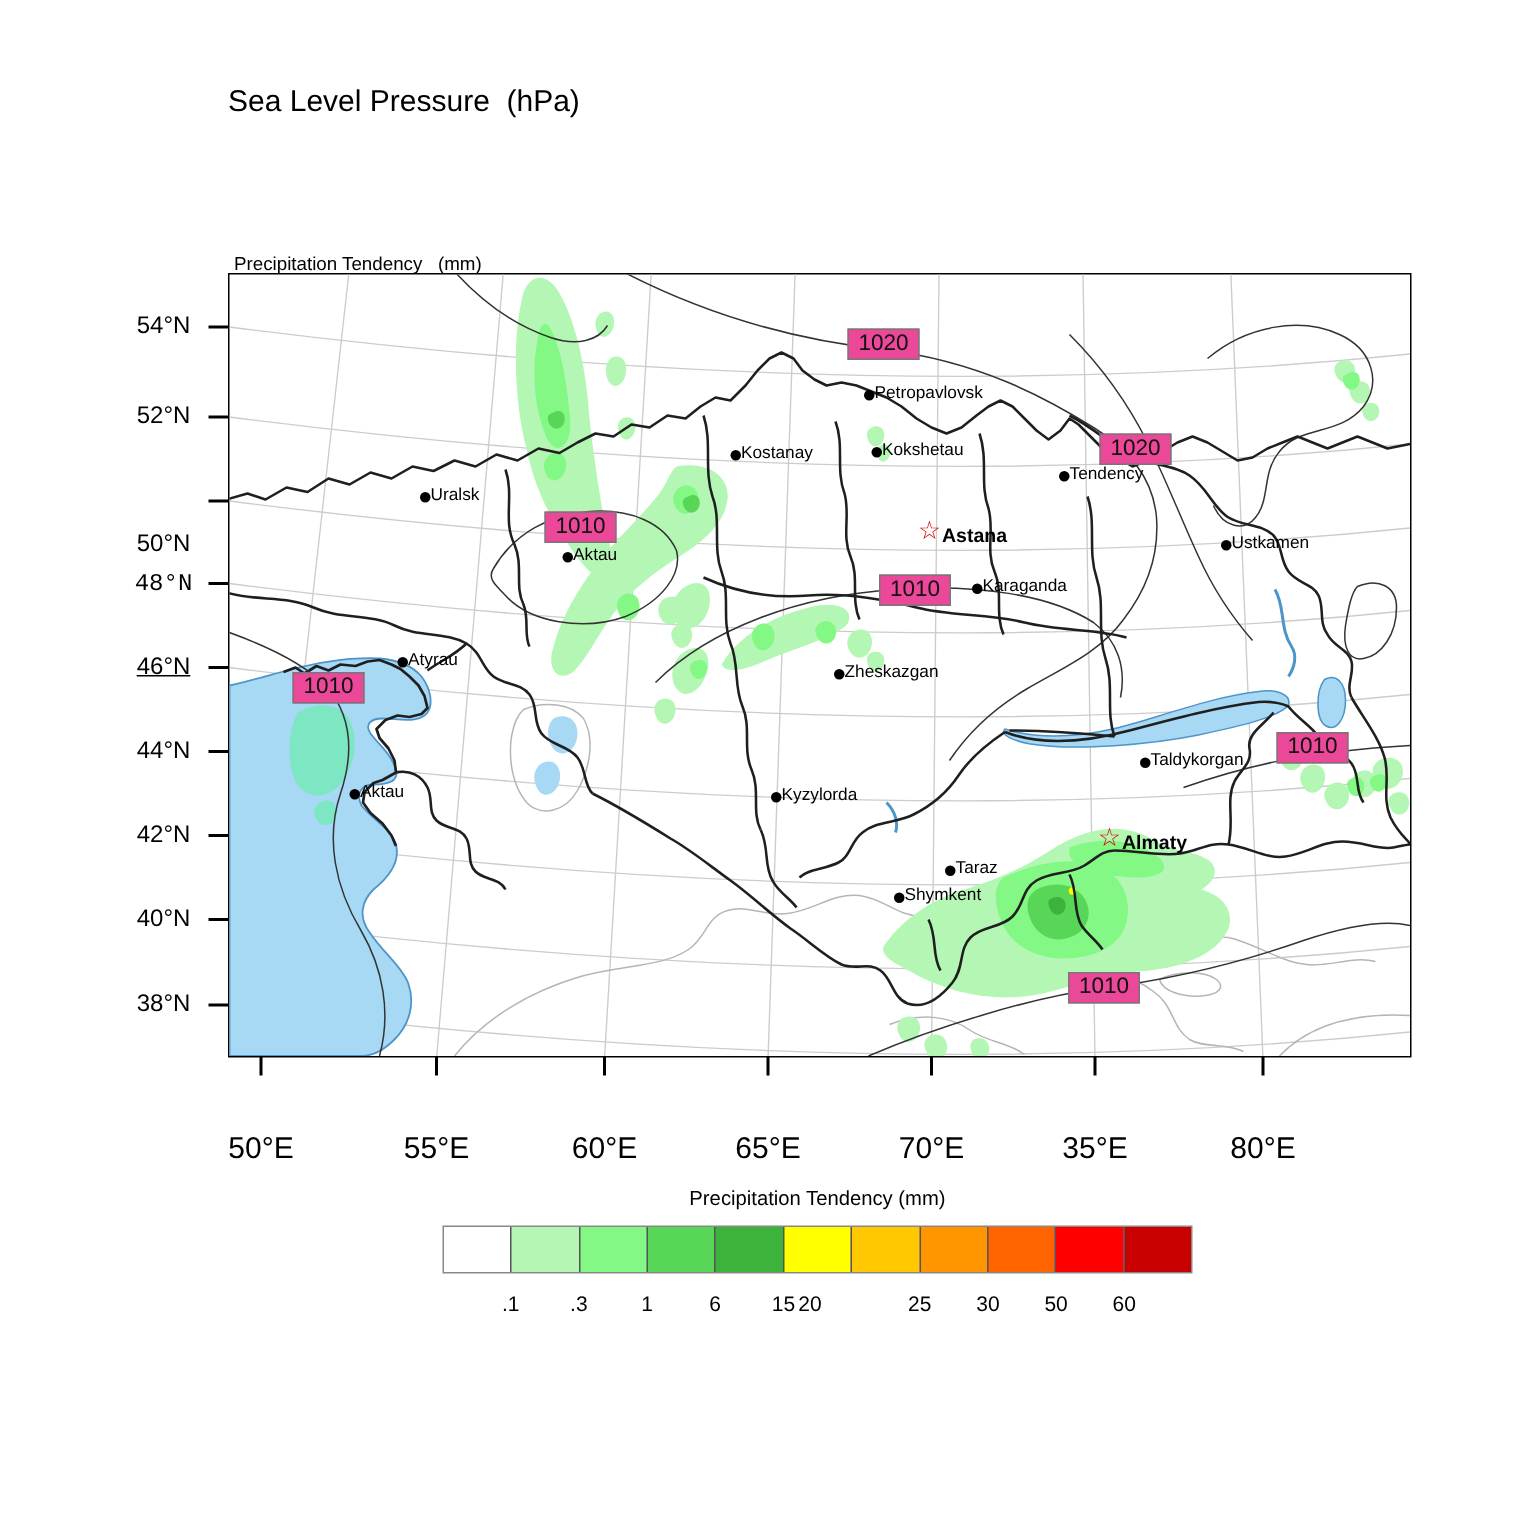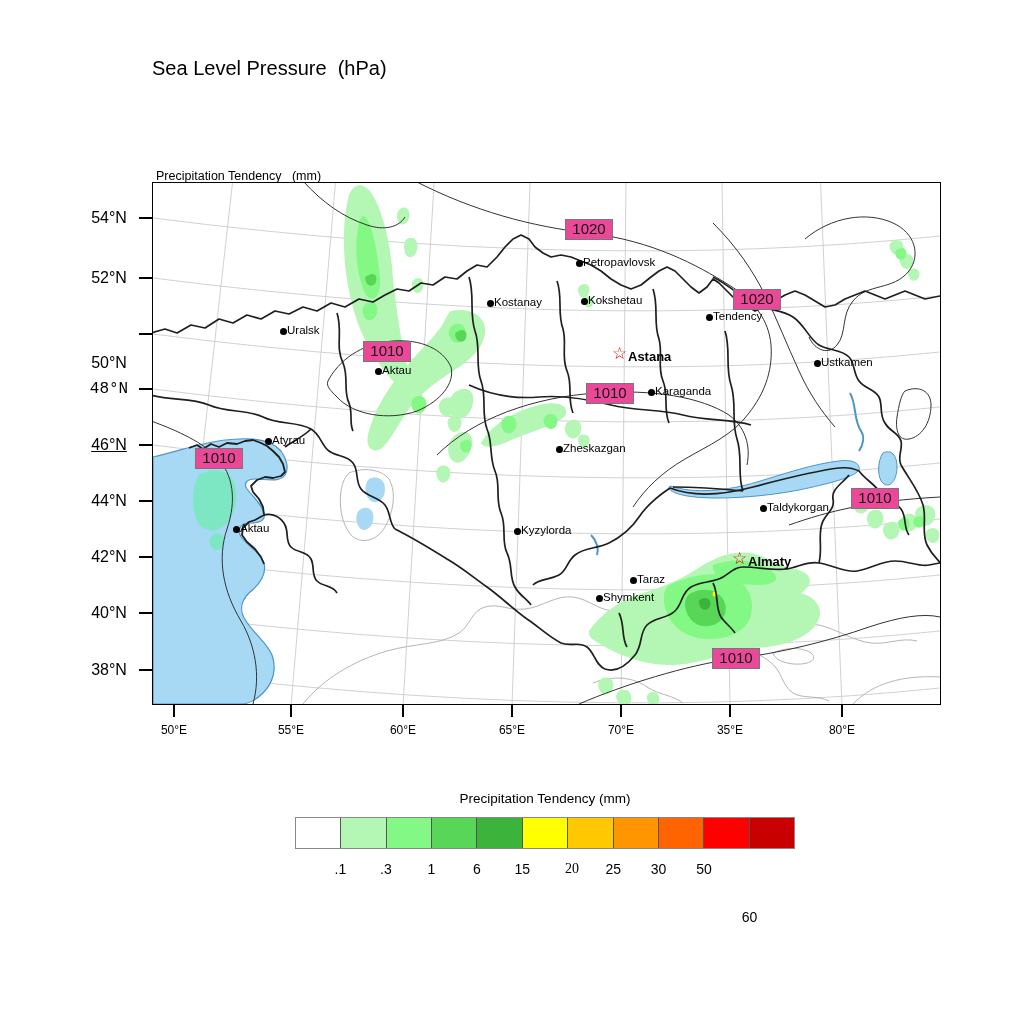--- a/index.html
+++ b/index.html
@@ -8,21 +8,21 @@
   .hdr{position:absolute;left:152px;top:8px;font-size:20px;line-height:24px;white-space:pre;}
   .initvalid{position:absolute;left:620px;top:58px;width:320px;text-align:right;
              font-size:12.5px;line-height:15.5px;}
   .maplegend{position:absolute;left:156px;top:135px;font-size:12.5px;line-height:16.5px;white-space:pre;}
   .mapwrap{position:absolute;left:152px;top:182px;width:787px;height:521px;
            border:1.5px solid #000;overflow:visible;background:#fff;}
   .mapwrap svg{position:absolute;left:0;top:0;}
   .lat-tick{position:absolute;width:13px;height:2px;background:#000;left:-14.5px;}
   .lon-tick{position:absolute;width:2px;height:13px;background:#000;top:521px;}
   .lat-lab{position:absolute;left:-68px;width:48px;text-align:center;font-size:16px;}
-  .lon-lab{position:absolute;width:56px;text-align:center;font-size:12px;top:540px;}
+  .lon-lab{position:absolute;width:56px;text-align:center;font-size:20px;top:572px;}
   .city{position:absolute;}
   .dot{position:absolute;width:7px;height:7px;border-radius:50%;background:#000;left:-3.5px;top:-3.5px;}
   .star{position:absolute;left:-9px;top:-12px;font-size:17px;font-weight:700;color:#dd0000;line-height:17px;}
   .clab{position:absolute;left:4px;top:-7px;font-size:11.5px;white-space:nowrap;}
   .clab.b{font-size:13px;font-weight:700;left:7px;top:-8px;}
   .plabel{position:absolute;width:46px;height:19px;margin-left:-23px;margin-top:-10px;
           background:#ec4899;border:1px solid #777;color:#111;font-size:15px;
           text-align:center;line-height:18px;}
   .cbar-title{position:absolute;left:295px;top:791px;width:500px;text-align:center;font-size:13.5px;}
   .cbar{position:absolute;left:295px;top:817px;width:500px;height:32px;display:flex;
@@ -319,20 +319,20 @@
       <div class="cbar-cell" style="background: rgb(255, 100, 0);"></div>
       <div class="cbar-cell" style="background: rgb(255, 0, 0);"></div>
       <div class="cbar-cell" style="background: rgb(200, 0, 0);"></div>
     </div>
   <div id="cbarlabels">
       <div class="cbar-lab" style="left: 320.455px;">.1</div>
       <div class="cbar-lab" style="left: 365.909px;">.3</div>
       <div class="cbar-lab" style="left: 411.364px;">1</div>
       <div class="cbar-lab" style="left: 456.818px;">6</div>
       <div class="cbar-lab" style="left: 502.273px;">15</div>
-      <div class="cbar-lab" style="left: 552px; font-family: Liberation Serif, serif;">20</div>
+      <div class="cbar-lab" style="left: 520px;">20</div>
       <div class="cbar-lab" style="left: 593.182px;">25</div>
       <div class="cbar-lab" style="left: 638.636px;">30</div>
       <div class="cbar-lab" style="left: 684.091px;">50</div>
-      <div class="cbar-lab" style="left: 729.545px; margin-top: 48px;">60</div>
+      <div class="cbar-lab" style="left: 729.545px;">60</div>
     </div>
 
 </div>
 
 </body></html>

